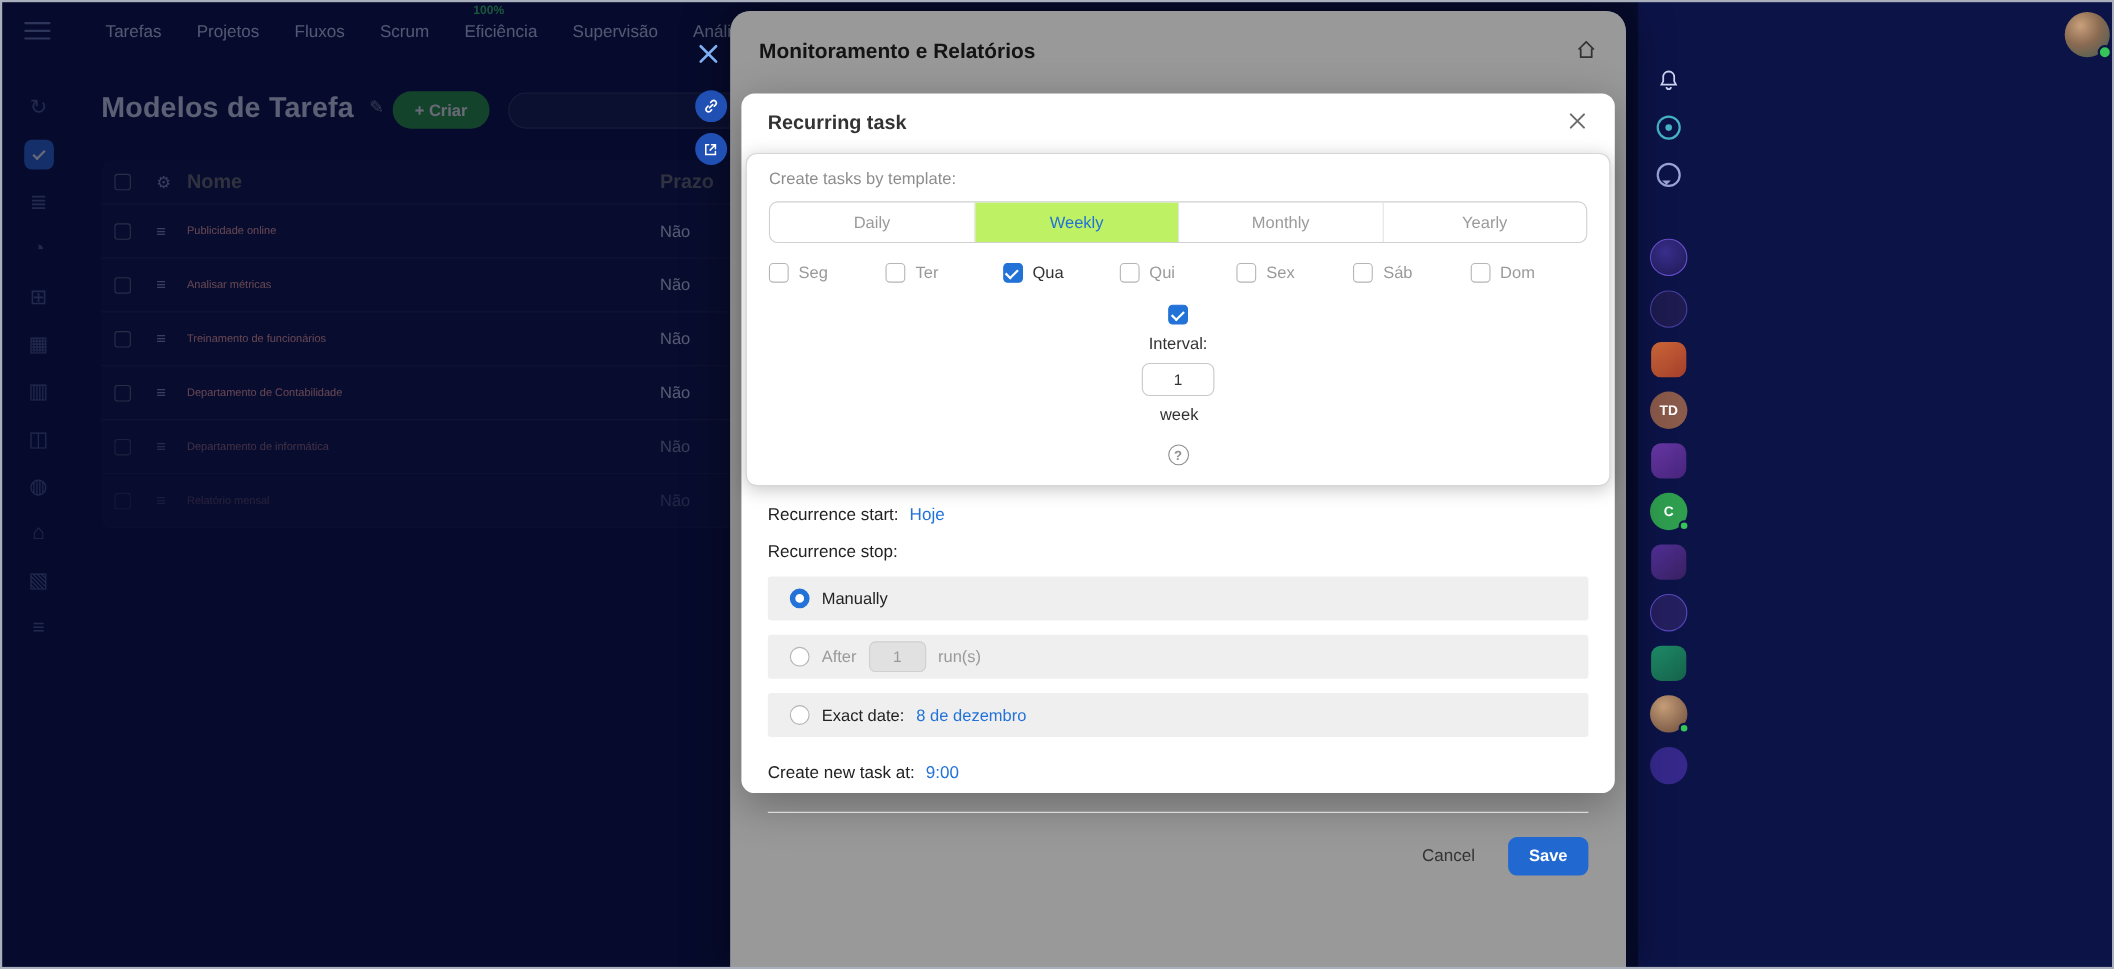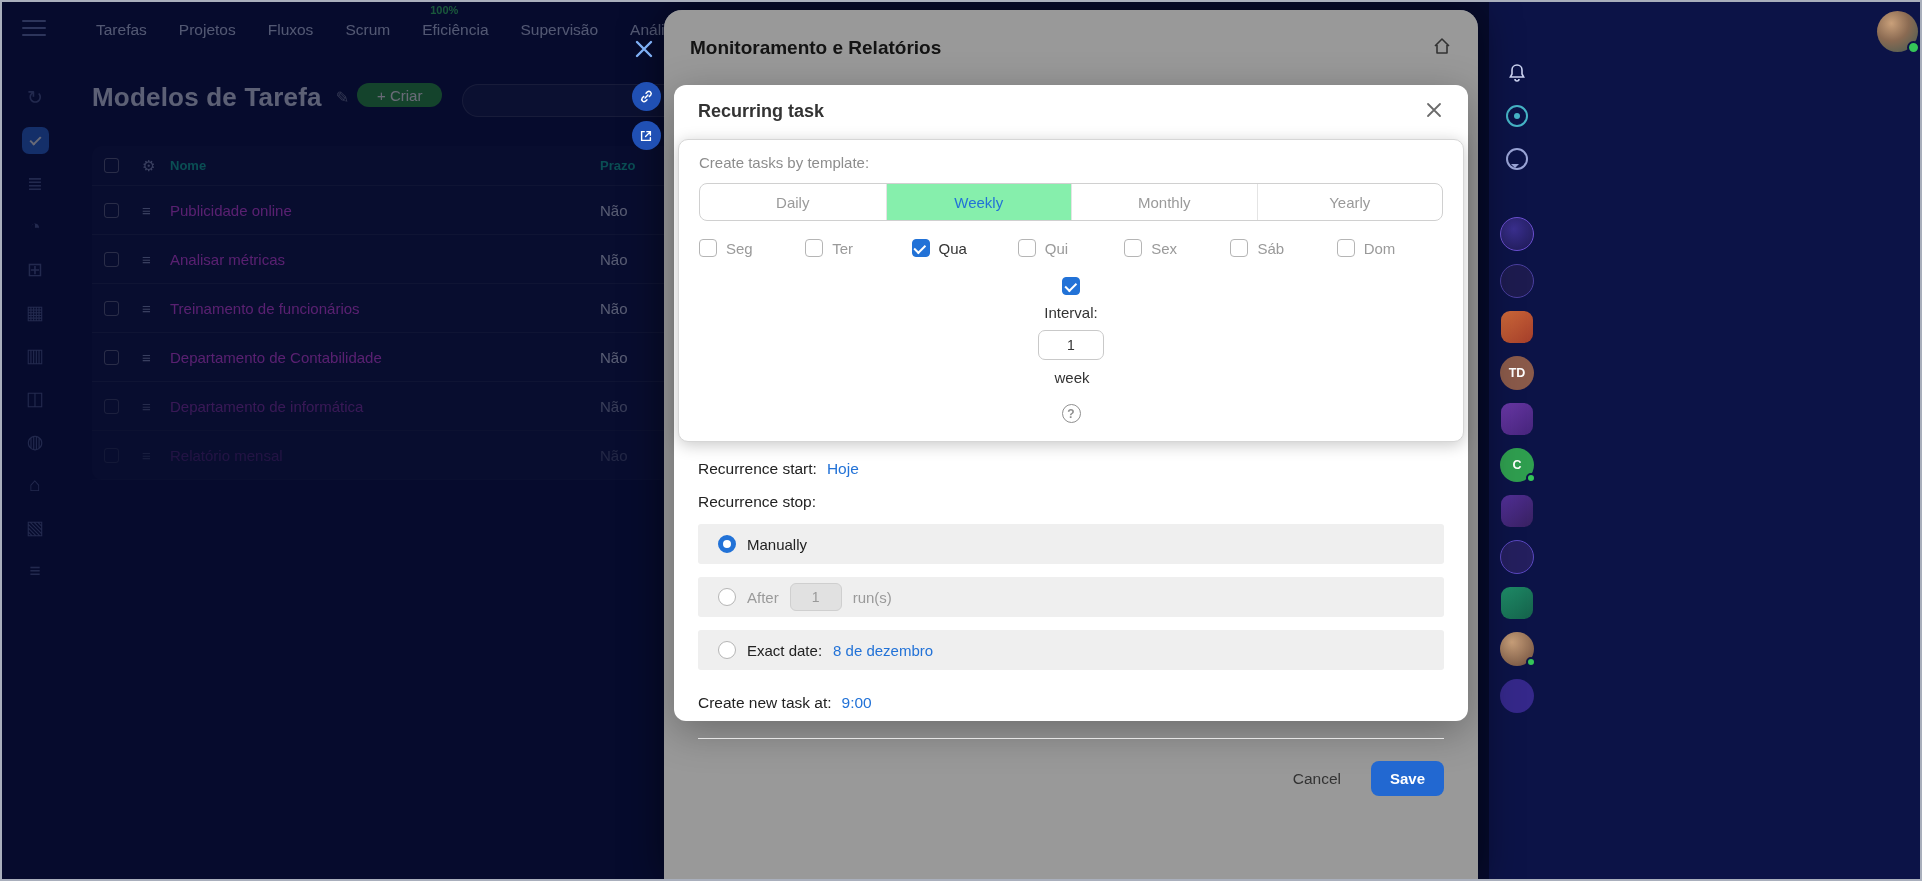--- a/index.html
+++ b/index.html
@@ -20,43 +20,43 @@
   .hamburger i { display:block; height:2px; background:#6d7bb8; margin-bottom:5px; border-radius:1px; }
 
   .topnav { position:absolute; left:96px; top:0; height:60px; display:flex; align-items:center; gap:32px; }
   .topnav .nav-item { font-size:15.5px; color:#c9d2f4; cursor:pointer; position:relative; white-space:nowrap; }
   .eff-badge { position:absolute; top:-17px; left:8px; font-size:11px; color:#3bd06a; font-weight:700; }
 
   .page-title-row { position:absolute; left:92px; top:82px; display:flex; align-items:center; gap:14px; }
   .page-title { font-size:26px; font-weight:600; color:#e2e7fa; letter-spacing:0.2px; }
   .pencil-icon { font-size:16px; color:rgba(230,235,255,0.5); }
   .create-btn {
-    position:absolute; left:357px; top:83px; height:24px; padding:0 20px;
-    background:#2f9e44; color:#fff; font-size:15px; font-weight:400;
+    position:absolute; left:357px; top:83px; height:34px; padding:0 20px;
+    background:#2f9e44; color:#fff; font-size:15px; font-weight:700;
     border:none; border-radius:17px; display:flex; align-items:center; cursor:pointer;
   }
   .search-ghost {
     position:absolute; left:462px; top:84px; width:300px; height:33px;
     border:1px solid rgba(255,255,255,0.14); background:rgba(255,255,255,0.05); border-radius:17px;
   }
 
   .table-card {
     position:absolute; left:92px; top:146px; width:700px;
     background:rgba(255,255,255,0.025); border-radius:10px;
   }
   .trow {
     display:grid; grid-template-columns:38px 28px 430px 120px;
     align-items:center; height:49px; padding-left:12px;
     border-bottom:1px solid rgba(255,255,255,0.07);
   }
   .trow.thead { height:40px; }
-  .thead .col-label { font-size:13px; font-weight:700; color:#14b8a6; }
+  .thead .col-label { font-size:18px; font-weight:700; color:#737373; }
   .tcheck { width:15px; height:15px; border:1.5px solid rgba(255,255,255,0.35); border-radius:3px; }
   .gear-glyph, .drag-glyph { color:#8b95c5; font-size:15px; }
-  .cell-name { font-size:15px; color:#d946ef; }
+  .cell-name { font-size:10px; color:#fca5a5; }
   .cell-deadline { font-size:15px; color:#d7ddf6; }
   .dim1 { opacity:0.6; } .dim2 { opacity:0.32; }
 
   .left-rail { position:absolute; left:0; top:76px; width:70px; display:flex; flex-direction:column; align-items:center; }
   .rail-item { height:43px; width:70px; display:flex; align-items:center; justify-content:center; }
   .rail-glyph { font-size:19px; color:#5f6ca8; opacity:0.85; }
   .rail-active {
     width:27px; height:27px; border-radius:7px; background:#2e6bdb;
     display:flex; align-items:center; justify-content:center;
   }
@@ -107,21 +107,21 @@
 
   .spotlight {
     margin:2px -20px 0; padding:10px 20px 18px;
     border:1px solid #d6d6d6; border-radius:10px; background:#fff;
     box-shadow:0 3px 16px rgba(0,0,0,0.22);
   }
   .tpl-label { font-size:15px; color:#8d8d8d; margin:4px 0 12px; }
   .tabs { display:grid; grid-template-columns:repeat(4,1fr); height:38px; border:1px solid #d0d0d0; border-radius:8px; overflow:hidden; background:#fff; }
   .tab { display:flex; align-items:center; justify-content:center; font-size:15px; color:#9a9a9a; border-left:1px solid #e4e4e4; cursor:pointer; }
   .tab:first-child { border-left:none; }
-  .tab.active { background:#86efac; color:#2272d7; }
+  .tab.active { background:#bef264; color:#2272d7; }
 
   .days { display:flex; margin-top:18px; }
   .day { flex:1; display:flex; align-items:center; gap:9px; cursor:pointer; }
   .cbx { width:18px; height:18px; border:1.5px solid #b5b5b5; border-radius:4px; background:#fff; flex:0 0 auto; display:flex; align-items:center; justify-content:center; }
   .cbx.checked { background:#2272d7; border-color:#2272d7; }
   .cbx.checked::after { content:""; width:9px; height:5px; border-left:2px solid #fff; border-bottom:2px solid #fff; transform:rotate(-45deg) translate(0,-1px); }
   .day-label { font-size:15px; color:#9a9a9a; }
   .day.checked .day-label { color:#333; }
 
   .interval-row { display:flex; align-items:center; gap:9px; margin-top:20px;flex-direction:column; }

